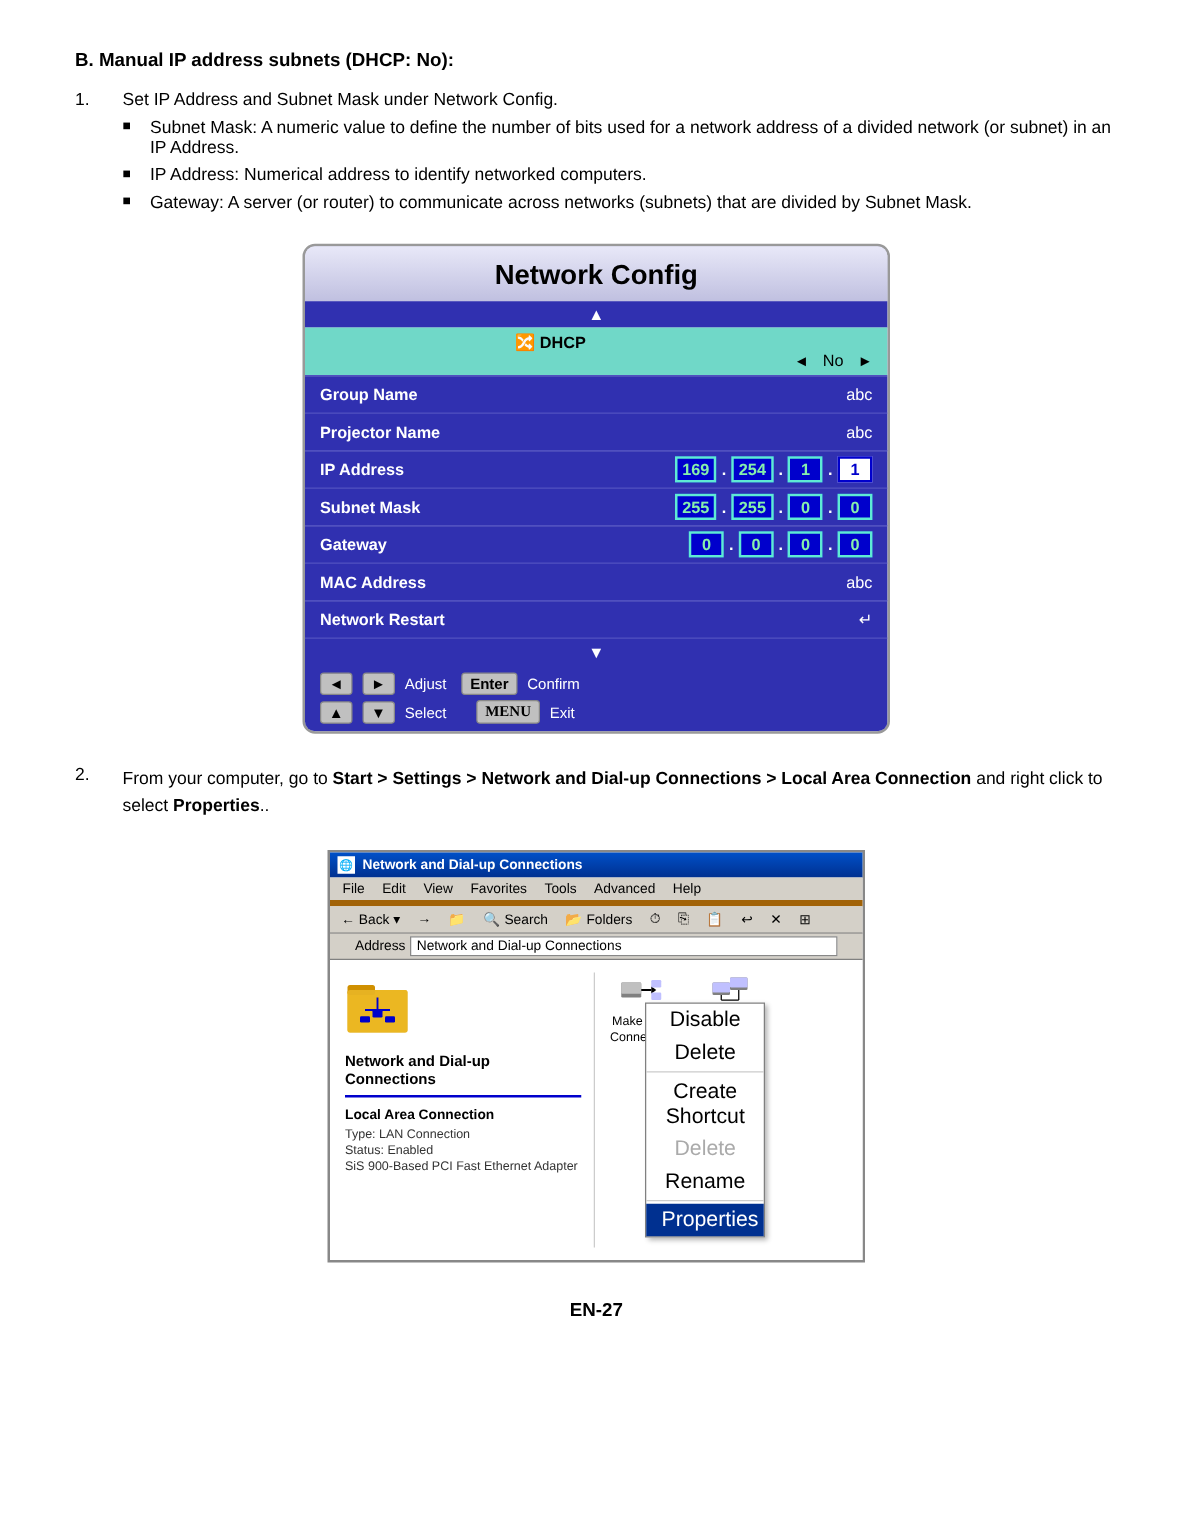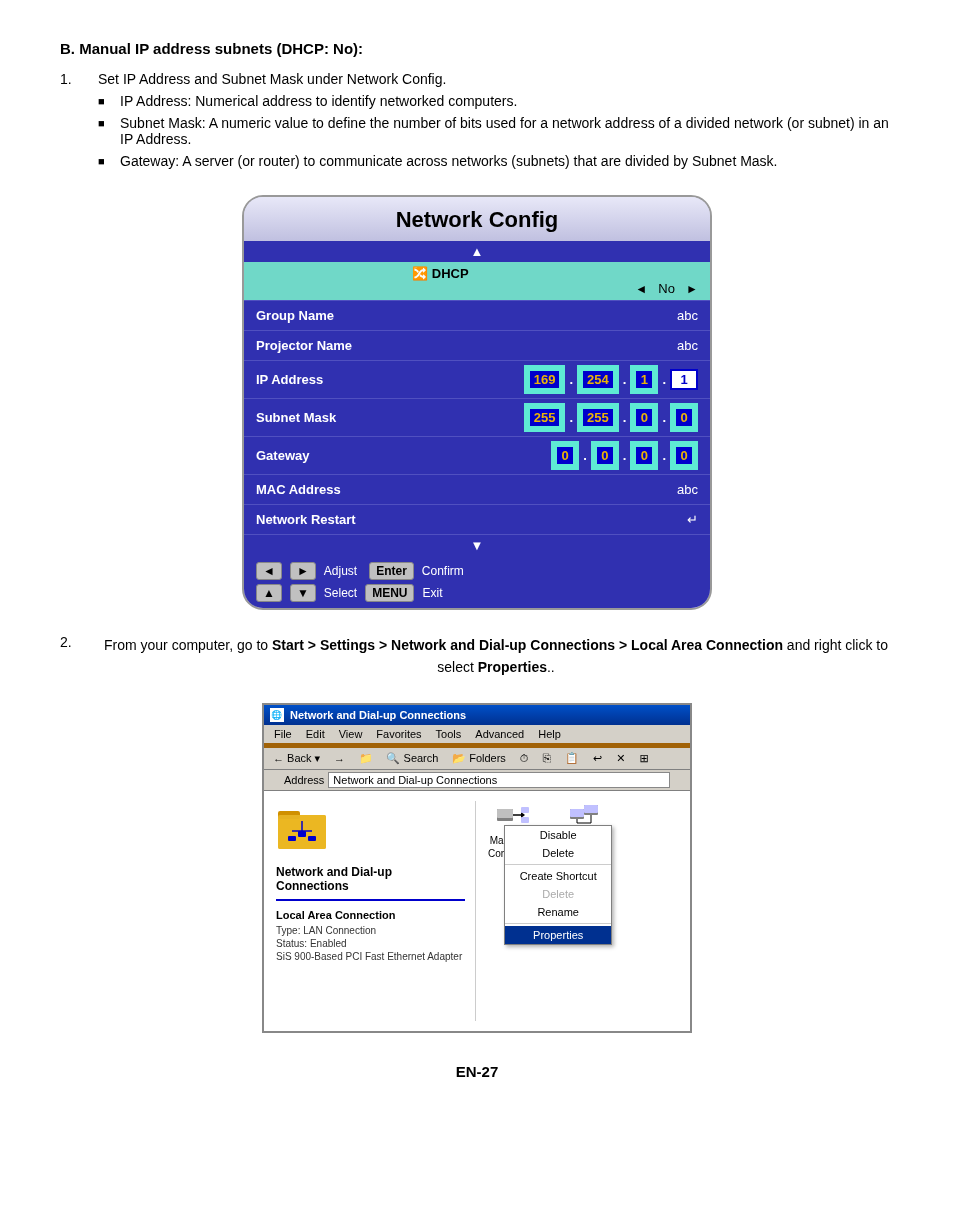--- a/index.html
+++ b/index.html
@@ -50,21 +50,21 @@
 
     
     .network-config-wrapper {
       display: flex;
       justify-content: center;
       margin: 20px 0 24px 0;
     }
     .network-config {
       width: 470px;
       border: 2px solid #999;
-      border-radius: 21px;
+      border-radius: 10px;
       overflow: hidden;
       background: #d8d8f0;
     }
     .nc-title {
       text-align: center;
       font-size: 22px;
       font-weight: bold;
       color: #000;
       background: linear-gradient(180deg, #e8e8f8 0%, #c0c0e0 100%);
       padding: 10px 0 8px 0;
@@ -112,24 +112,24 @@
     .nc-arrow-btn {
       color: #fff;
       font-size: 12px;
       cursor: pointer;
     }
     .nc-row.selected .nc-arrow-btn {
       color: #000;
     }
     .nc-ip-box {
       background: #0000cc;
-      color: #eab308;
+      color: #86efac;
       font-weight: bold;
       font-size: 13px;
-      border: 6px solid #5eead4;
+      border: 2px solid #5eead4;
       padding: 1px 4px;
       min-width: 28px;
       text-align: center;
     }
     .nc-ip-box.highlight {
       background: #fff;
       color: #0000cc;
       border: 2px solid #0000cc;
     }
     .nc-dot {
@@ -299,25 +299,25 @@
       align-items: center;
       gap: 3px;
       font-size: 10px;
       text-align: center;
     }
     
     .context-menu {
       position: absolute;
       right: 0;
       top: 24px;
-      width: 108px;
+      width: 96px;
       background: #fff;
       border: 1px solid #808080;
       box-shadow: 2px 2px 4px rgba(0,0,0,0.3);
-      font-size: 11px;
+      font-size: 17px;
       z-index: 10;
     }
     .ctx-item {
       padding: 3px 12px;
       cursor: default;
     }
     .ctx-item.highlighted {
       background: #003090;
       color: #fff;
     }
@@ -325,45 +325,44 @@
       color: #aaa;
     }
     .ctx-separator {
       border-top: 1px solid #ccc;
       margin: 2px 0;
     }
 
     .step2-text {
       margin-bottom: 8px;
       line-height: 1.6;
-      text-align: center;
     }
 
     .page-num {
       text-align: center;
       font-weight: bold;
       font-size: 15px;
       margin-top: 30px;
     }
   </style>
 </head>
 <body>
 
 <div class="section-title">B. Manual IP address subnets (DHCP: No):</div>
 
 <div class="numbered-item">
   <div class="num">1.</div>
   <div class="content">
     <div>Set IP Address and Subnet Mask under Network Config.</div>
     <ul class="bullet-list">
       <li>
-        <span>IP Address: Numerical address to identify networked computers.</span>
+        <span>Subnet Mask: A numeric value to define the number of bits used for a network address of a divided network (or subnet) in an IP Address.</span>
       </li>
       <li>
-        <span>Subnet Mask: A numeric value to define the number of bits used for a network address of a divided network (or subnet) in an IP Address.</span>
+        <span>IP Address: Numerical address to identify networked computers.</span>
       </li>
       <li>
         <span>Gateway: A server (or router) to communicate across networks (subnets) that are divided by Subnet Mask.</span>
       </li>
     </ul>
   </div>
 </div>
 
 <div class="network-config-wrapper">
   <div class="network-config">
@@ -444,21 +443,21 @@
         <span class="nc-key">◄</span>
         <span class="nc-key">►</span>
         <span class="nc-footer-label">Adjust</span>
         <span style="margin-left:4px;" class="nc-key">Enter</span>
         <span class="nc-footer-label">Confirm</span>
       </div>
       <div class="nc-footer-row">
         <span class="nc-key">▲</span>
         <span class="nc-key">▼</span>
         <span class="nc-footer-label">Select</span>
-        <span style="margin-left:0;" class="nc-key">MENU</span>
+        <span style="margin-left:16px;font-family:Liberation Serif, serif;" class="nc-key">MENU</span>
         <span class="nc-footer-label">Exit</span>
       </div>
     </div>
   </div>
 </div>
 
 <div class="numbered-item" style="margin-top:8px;">
   <div class="num">2.</div>
   <div class="content step2-text">
     <span>From your computer, go to </span><strong>Start &gt; Settings &gt; Network and Dial-up Connections &gt; Local Area Connection</strong><span> and right click to select </span><strong>Properties</strong><span>..</span>

